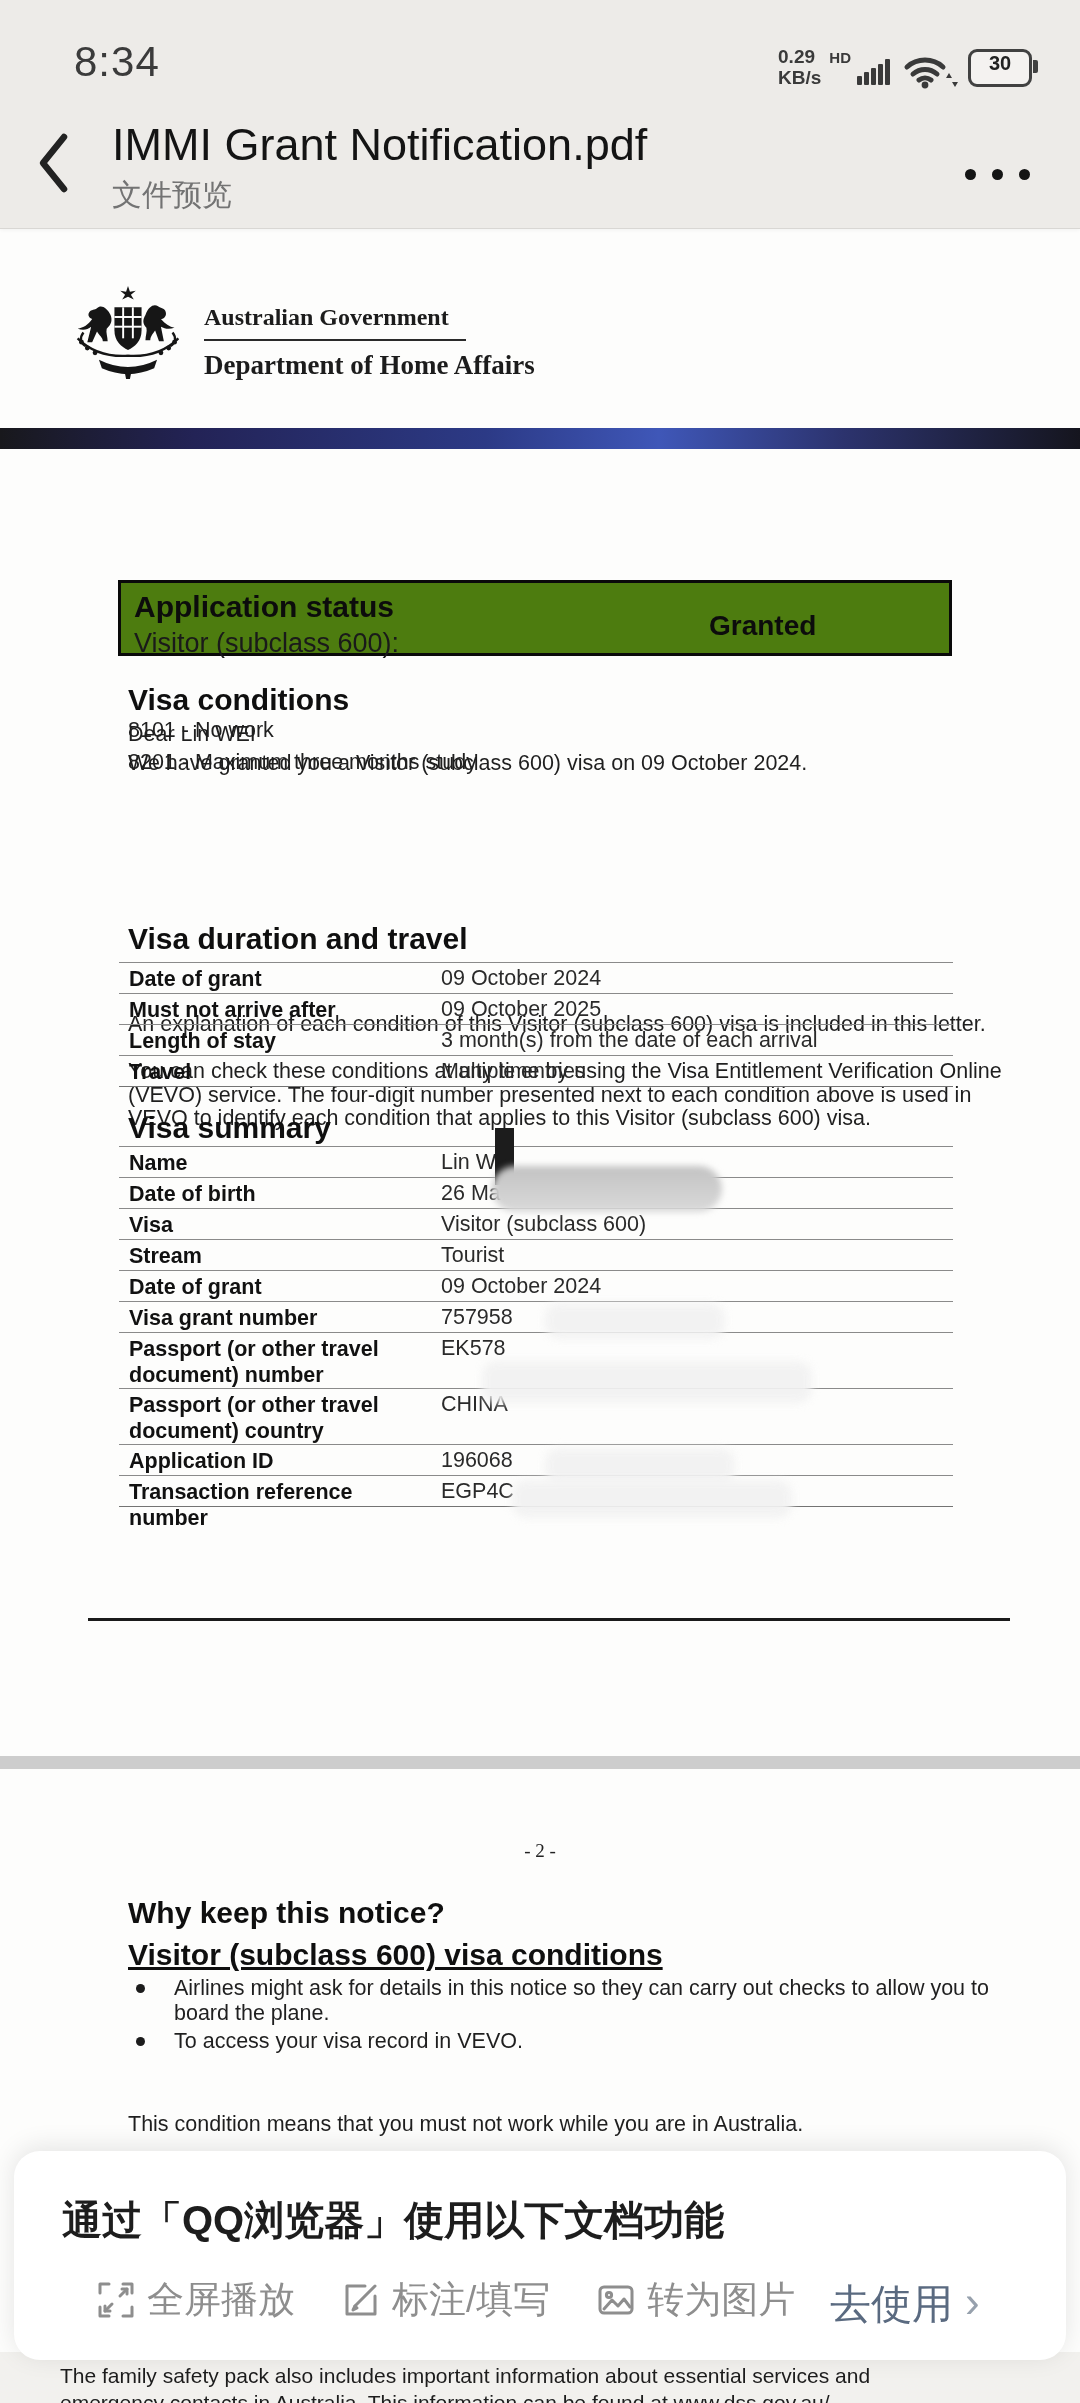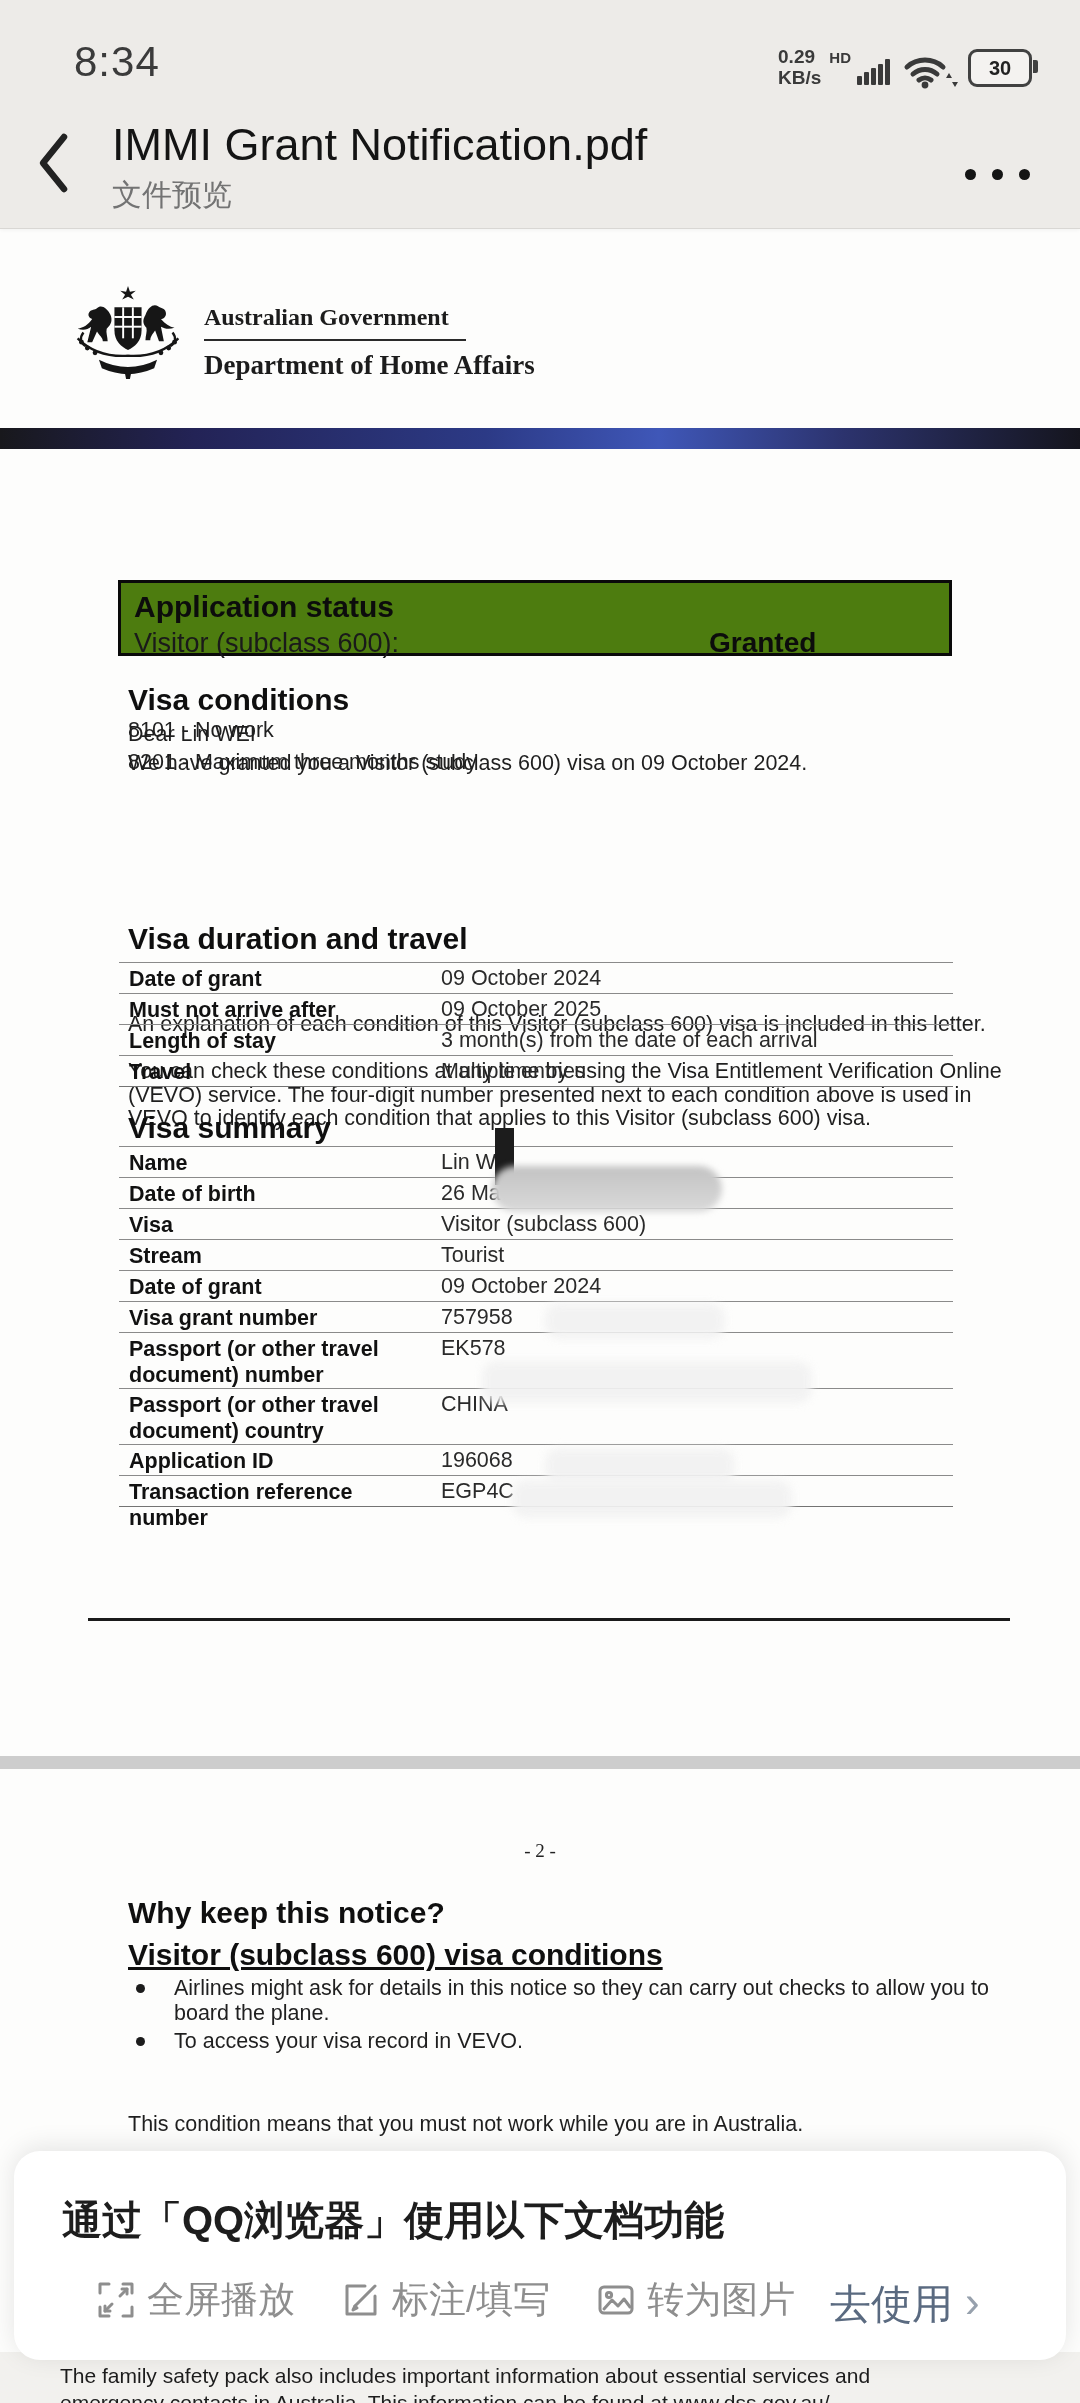--- a/index.html
+++ b/index.html
@@ -12,21 +12,21 @@
   .status-row{position:absolute;left:0;top:0;width:1080px;height:105px;}
   .time{position:absolute;left:74px;top:38px;font-size:42px;font-weight:500;color:#3b3b3b;letter-spacing:1px;}
   .sb-right{position:absolute;right:48px;top:40px;height:50px;display:flex;align-items:flex-end;}
   .speed{display:flex;flex-direction:column;align-items:flex-start;line-height:21px;
          font-size:19px;font-weight:700;color:#3a3a3a;margin-bottom:2px;}
   .hd{font-size:15px;font-weight:700;color:#3a3a3a;margin:0 6px 24px 8px;}
   .sigbars{display:flex;align-items:flex-end;gap:2px;margin-bottom:5px;}
   .sigbars i{display:block;width:5px;background:#3a3a3a;border-radius:1px;}
   .wifi{margin:0 10px 1px 12px;}
   .battery{position:relative;width:58px;height:32px;border:3.5px solid #414141;border-radius:9px;
-           margin-bottom:3px;display:flex;align-items:center;justify-content:center;
+           margin-bottom:3px;display:flex;justify-content:center;
            font-size:20px;font-weight:600;color:#222;background:#f4f2f0;}
   .battery .nub{position:absolute;right:-9px;top:8px;width:5px;height:13px;background:#414141;border-radius:0 2px 2px 0;}
 
   .header-row{position:absolute;left:0;top:105px;width:1080px;height:123px;}
   .back-btn{position:absolute;left:36px;top:26px;width:34px;height:64px;cursor:pointer;}
   .titles{position:absolute;left:112px;top:14px;}
   .file-title{font-size:45px;font-weight:500;color:#141414;line-height:52px;white-space:nowrap;}
   .file-sub{font-size:30px;color:#737373;line-height:40px;margin-top:4px;}
   .menu-dots{position:absolute;right:44px;top:58px;display:flex;gap:16px;cursor:pointer;padding:6px;}
   .menu-dots i{width:11px;height:11px;border-radius:50%;background:#141414;display:block;}
@@ -45,21 +45,21 @@
   .logo-l2{font-size:27px;font-weight:700;white-space:nowrap;}
   .grad-bar{left:0;top:200px;width:1080px;height:21px;
             background:linear-gradient(90deg,#18181c 0%,#232356 18%,#2c3a86 45%,#3f57b8 61%,#2c336e 78%,#15151e 100%);}
 
   .greeting{left:128px;top:494px;}
   .intro{left:128px;top:523px;}
 
   .status-box{left:118px;top:352px;width:834px;height:76px;border:3px solid #0a0a0a;background:#4d7c0f;}
   .sb-head{position:absolute;left:13px;top:7px;font-size:30px;font-weight:700;color:#0c0c0c;}
   .sb-label{position:absolute;left:13px;top:45px;font-size:27px;color:#1a1a1a;}
-  .sb-value{position:absolute;left:588px;top:44px;font-size:28px;font-weight:700;color:#0c0c0c;}
+  .sb-value{position:absolute;left:588px;top:27px;font-size:28px;font-weight:700;color:#0c0c0c;}
 
   .vc-head{left:128px;top:455px;}
   .vc-i1{left:128px;top:490px;}
   .vc-i2{left:128px;top:522px;}
   .vc-exp{left:128px;top:784px;}
   .vc-para{left:128px;top:832px;width:840px;line-height:23.5px;}
   .vc-para div{white-space:nowrap;}
 
   .tbl-head-dur{left:128px;top:694px;}
   .tbl{left:119px;width:834px;border-bottom:1px solid #737373;}

